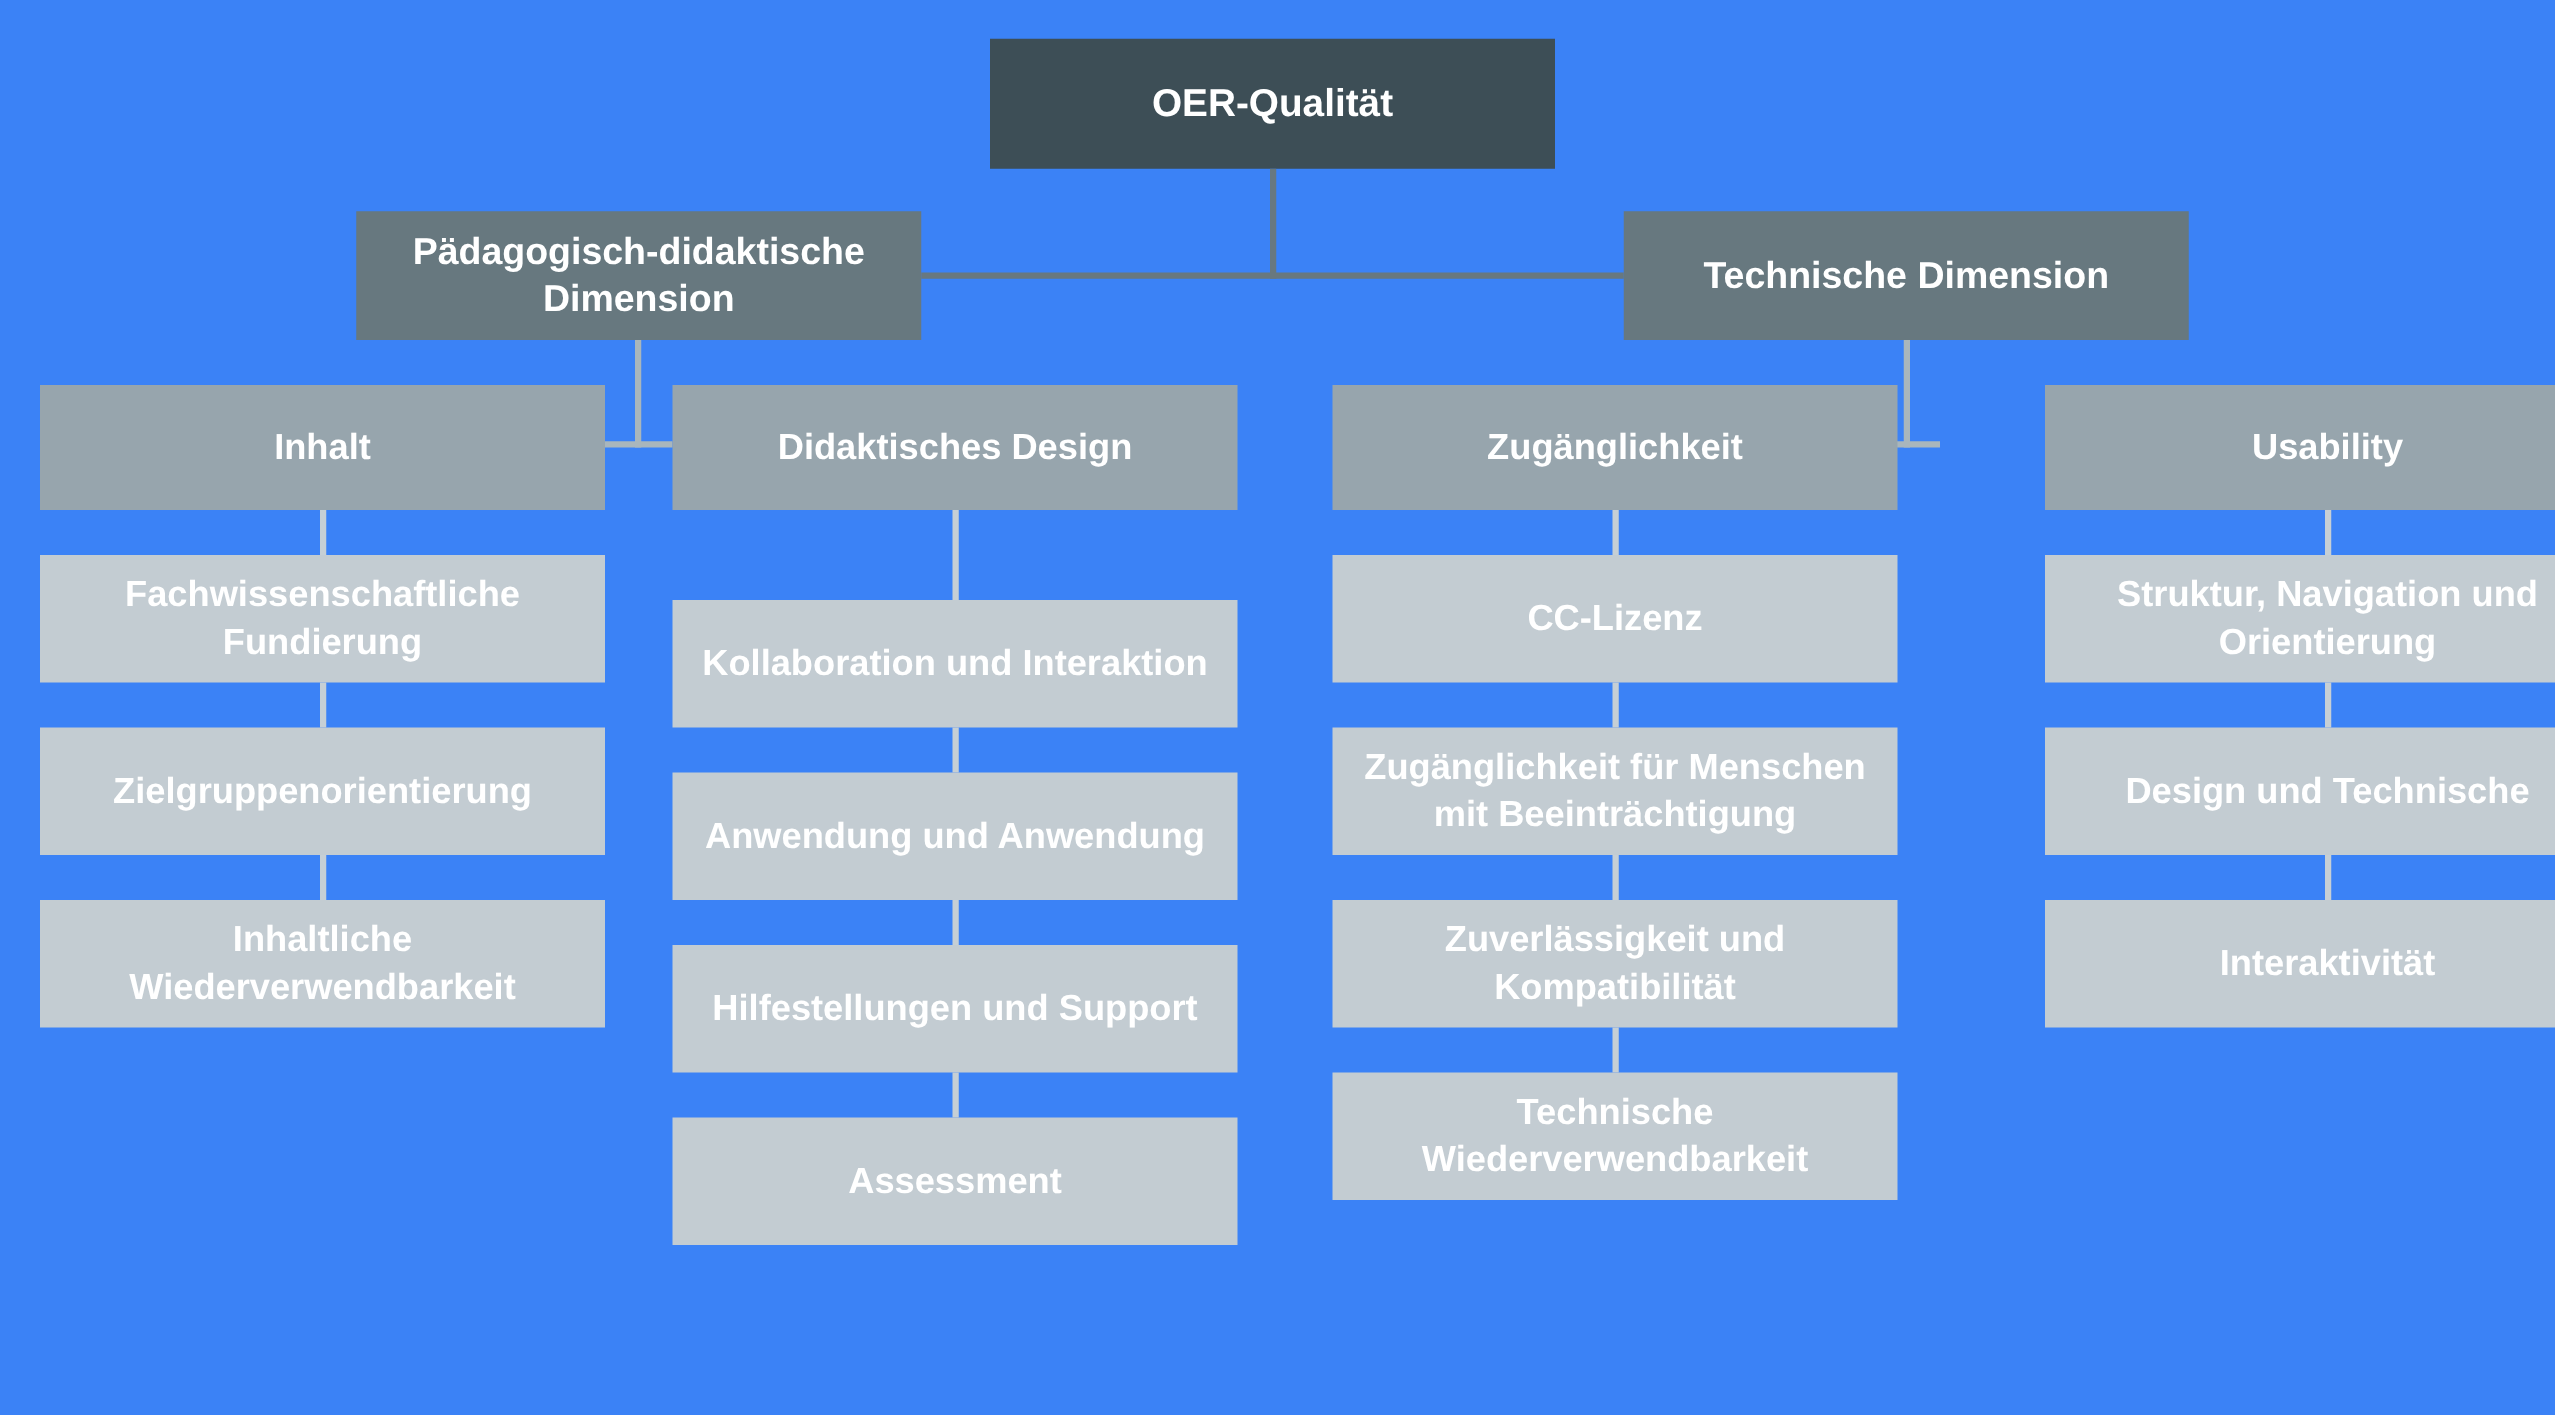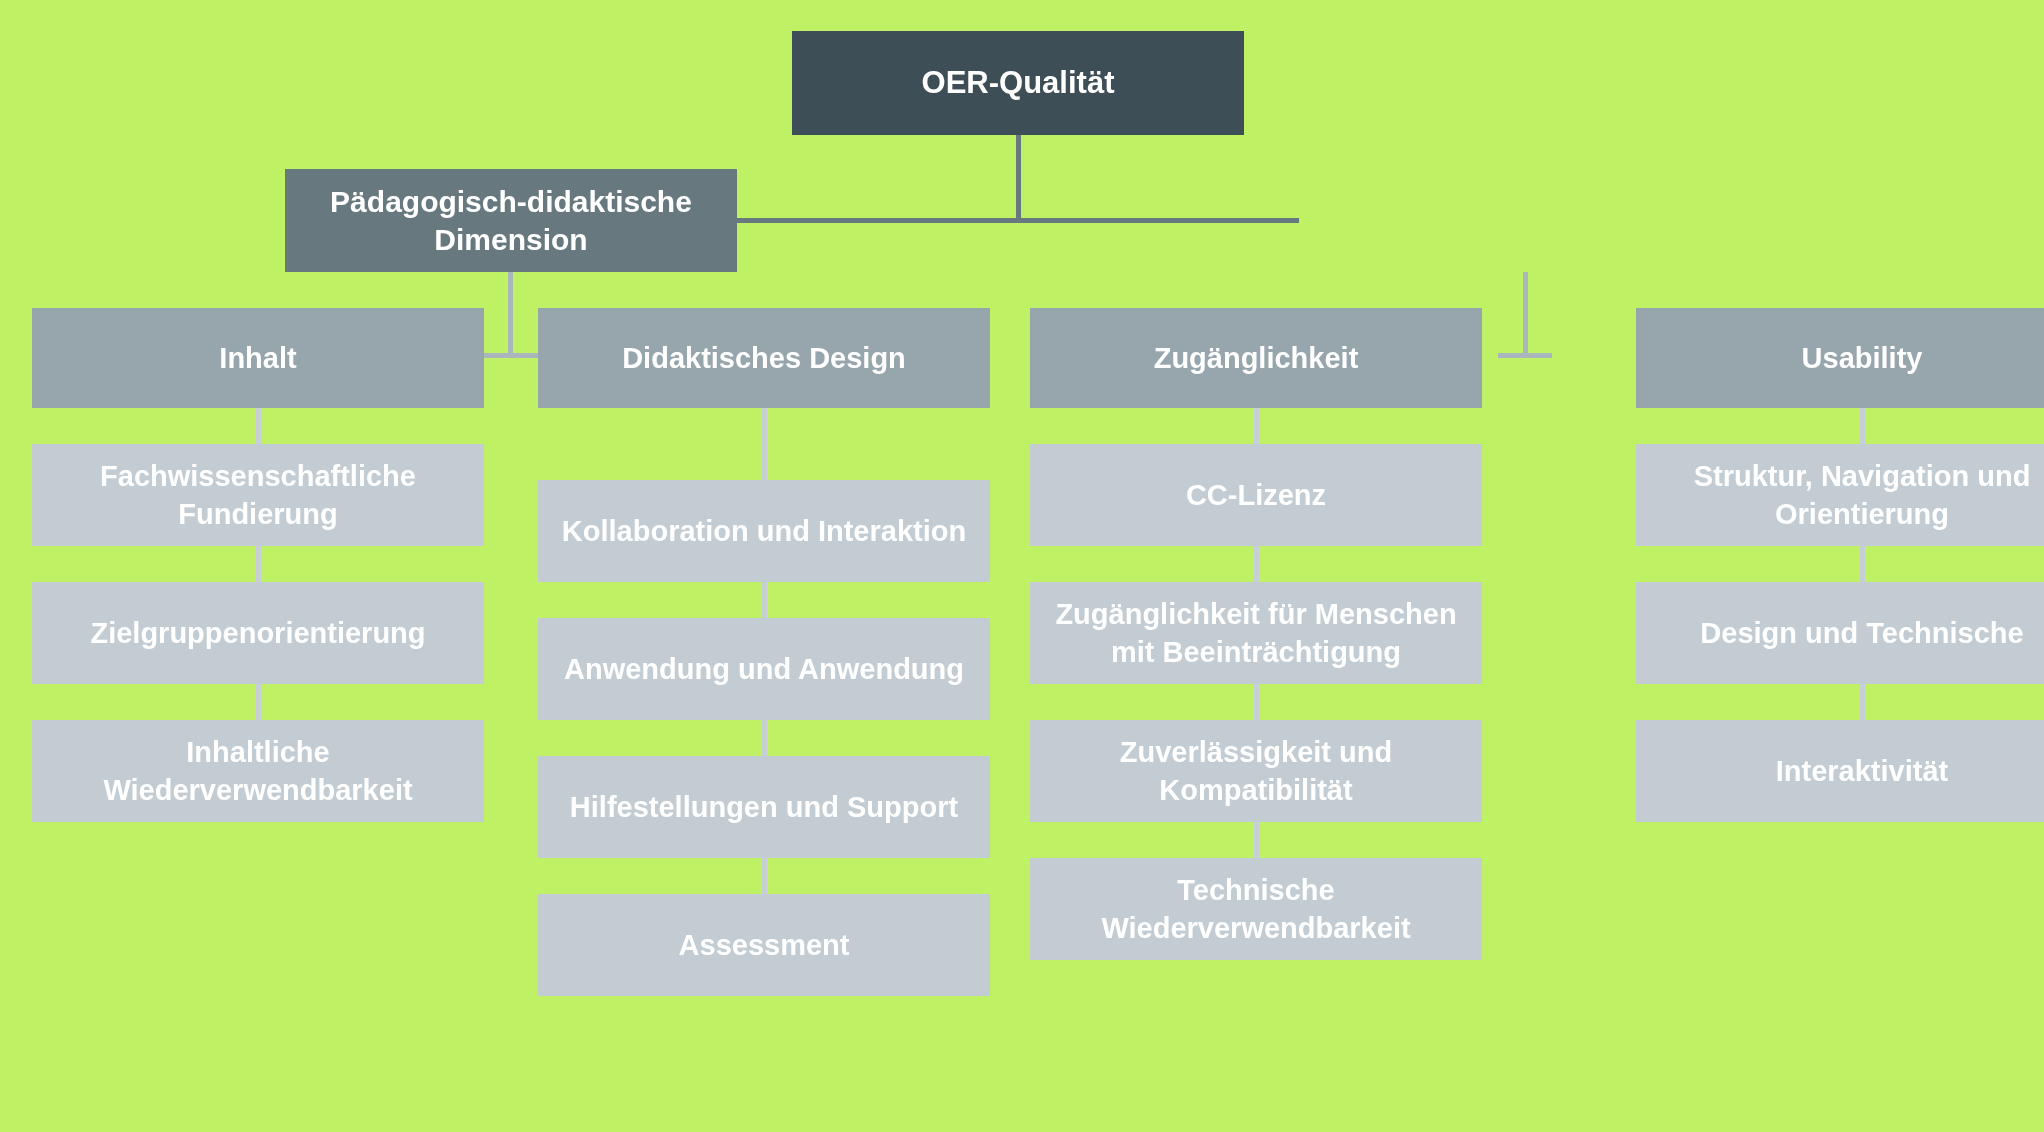--- a/index.html
+++ b/index.html
@@ -1,20 +1,20 @@
 <!DOCTYPE html>
 <html><head>
 <meta charset="utf-8">
 <style>
   html, body { margin: 0; padding: 0; background: #ffffff; }
   #canvas {
     position: relative;
     width: 2044px;
     height: 1132px;
-    background: #bef264;
+    background: #3b82f6;
     font-family: "Liberation Sans", "DejaVu Sans", sans-serif;
     font-weight: 700;
     color: #ffffff;
   }
   .box {
     display: flex;
     align-items: center;
     justify-content: center;
     text-align: center;
     font-size: 29px;
@@ -46,20 +46,21 @@
 <body>
 
 <div id="canvas">
 
   <div class="box root-box abs" style="left:792px; top:31px; width:452px; height:104px;">OER-Qualität</div>
 
   <div class="line dark" style="left:1016px; top:135px; width:5px; height:88px;"></div>
   <div class="line dark" style="left:737px; top:218px; width:562px; height:5px;"></div>
 
   <div class="box dim-box abs" style="left:285px; top:169px; width:452px; height:103px;">Pädagogisch-didaktische Dimension</div>
+  <div class="box dim-box abs" style="left:1299px; top:169px; width:452px; height:103px;">Technische Dimension</div>
 
   <div class="line mid" style="left:508px; top:272px; width:5px; height:86px;"></div>
   <div class="line mid" style="left:484px; top:353px; width:54px; height:5px;"></div>
   <div class="line mid" style="left:1523px; top:272px; width:5px; height:86px;"></div>
   <div class="line mid" style="left:1498px; top:353px; width:54px; height:5px;"></div>
 
   <div class="column" style="left:32px;">
     <div class="box cat-box">Inhalt</div>
     <div class="stub"></div>
     <div class="box crit-box">Fachwissenschaftliche Fundierung</div>
@@ -75,21 +76,21 @@
     <div class="stub"></div>
     <div class="box crit-box">Kollaboration und Interaktion</div>
     <div class="stub"></div>
     <div class="box crit-box">Anwendung und Anwendung</div>
     <div class="stub"></div>
     <div class="box crit-box">Hilfestellungen und Support</div>
     <div class="stub"></div>
     <div class="box crit-box">Assessment</div>
   </div>
 
-  <div class="column" style="left:1030px;">
+  <div class="column" style="left:1066px;">
     <div class="box cat-box">Zugänglichkeit</div>
     <div class="stub"></div>
     <div class="box crit-box">CC-Lizenz</div>
     <div class="stub"></div>
     <div class="box crit-box">Zugänglichkeit für Menschen mit Beeinträchtigung</div>
     <div class="stub"></div>
     <div class="box crit-box">Zuverlässigkeit und Kompatibilität</div>
     <div class="stub"></div>
     <div class="box crit-box">Technische Wiederverwendbarkeit</div>
   </div>

